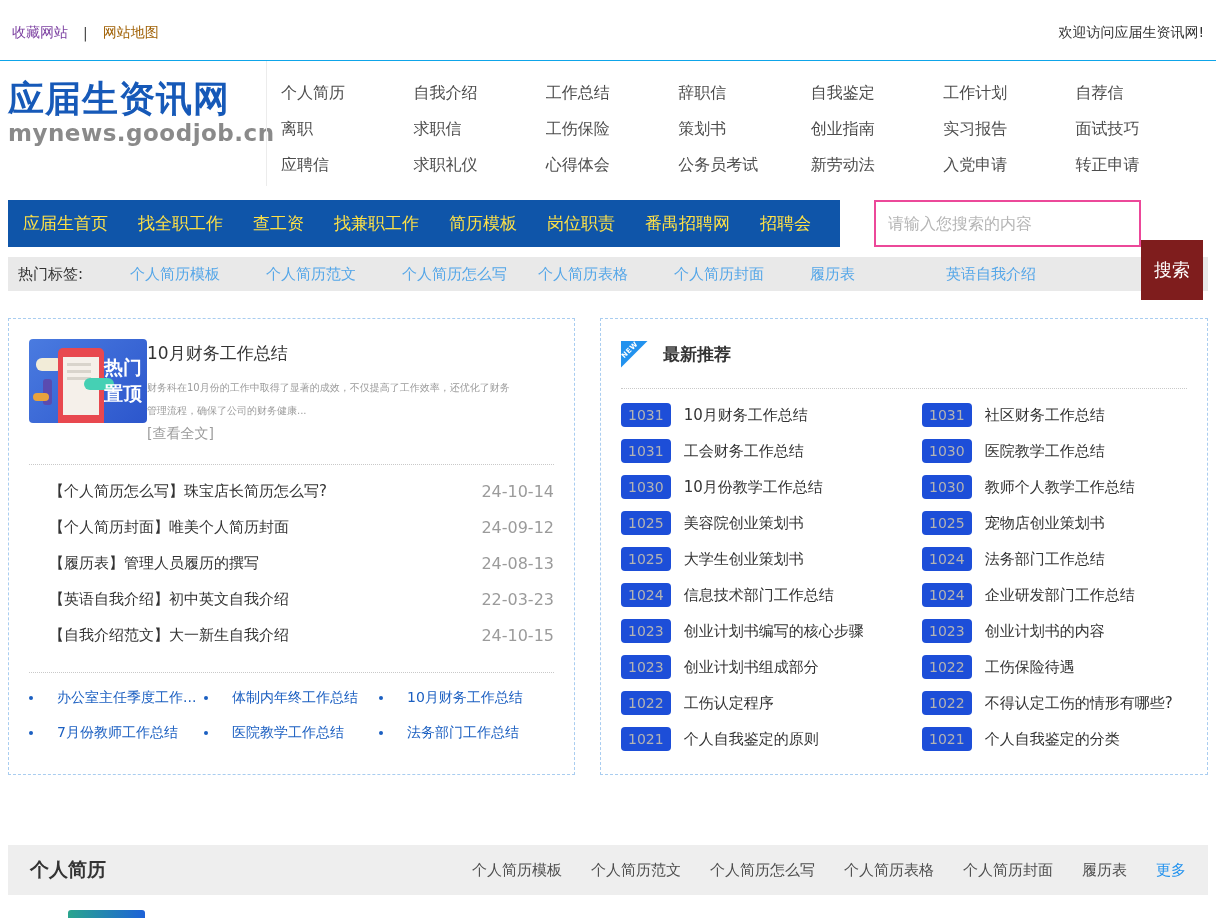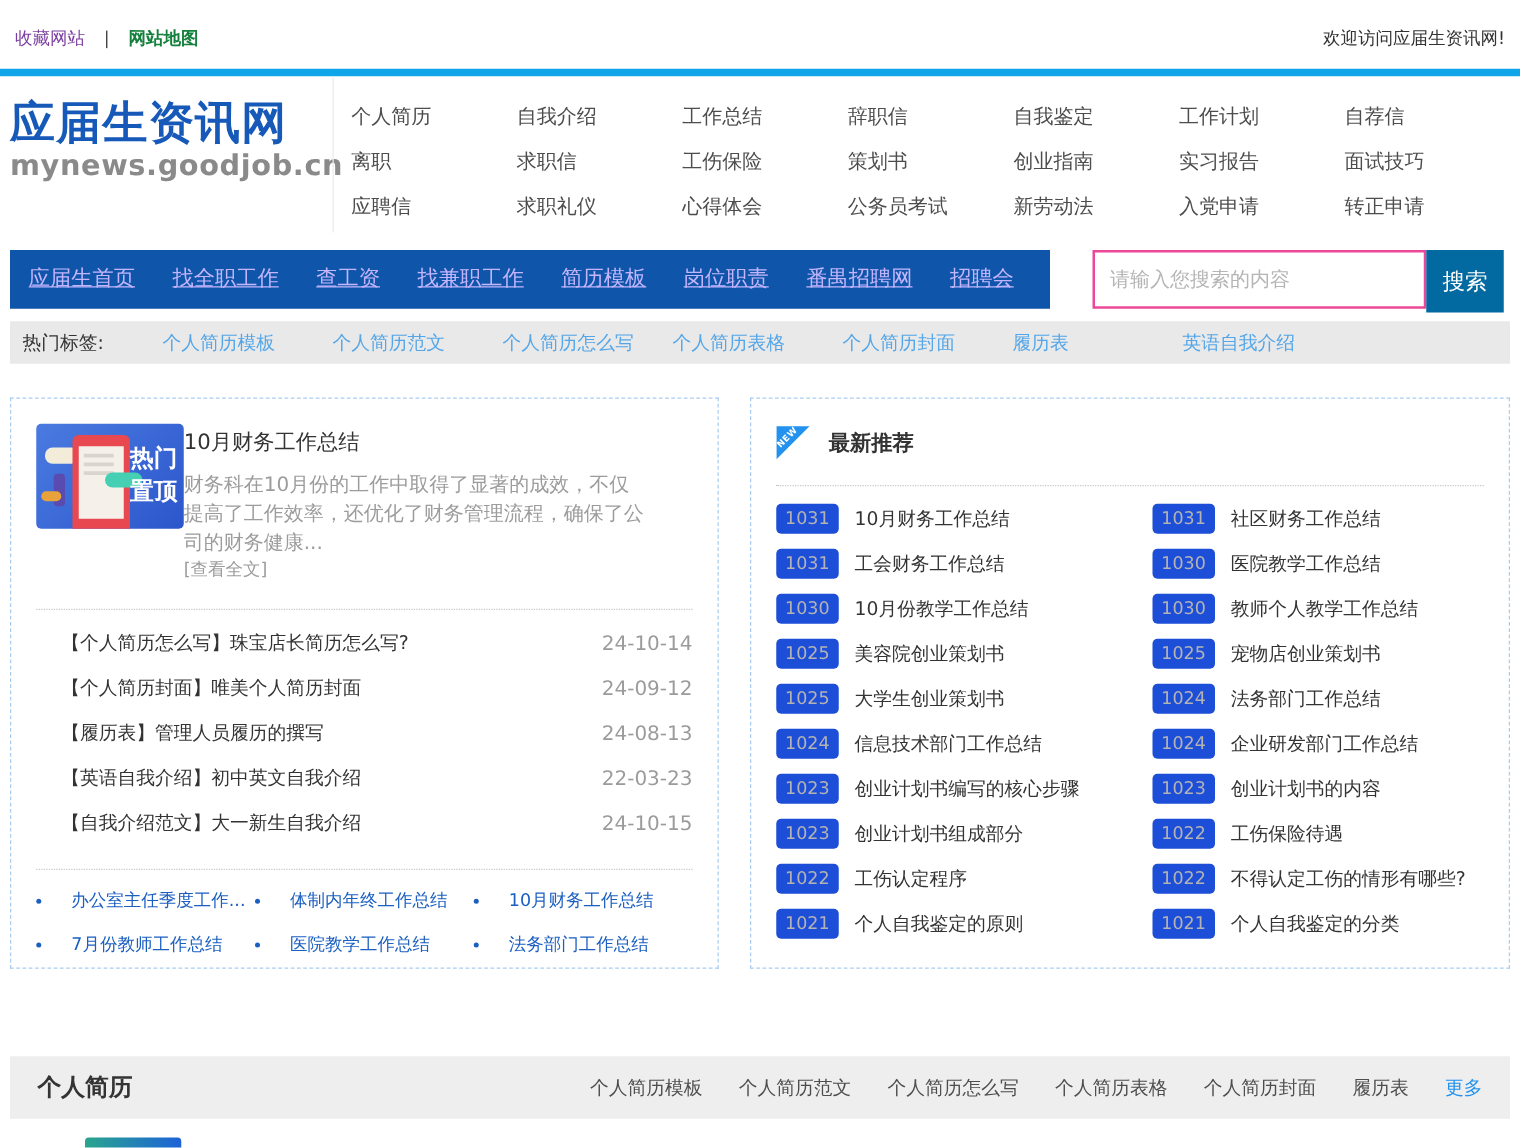--- a/index.html
+++ b/index.html
@@ -1,47 +1,47 @@
 <!DOCTYPE html>
 <html><head>
 <meta charset="utf-8">
 <style>
   * { margin:0; padding:0; box-sizing:border-box; }
   html,body { width:1216px; height:918px; overflow:hidden; background:#fff;
     font-family:"DejaVu Sans","Liberation Sans",sans-serif; color:#333; }
   a, .link { text-decoration:none; cursor:pointer; }
 
   
-  .topbar { height:61px; border-bottom:6px solid #0ea5e9; display:flex;
+  .topbar { height:61px; border-bottom:1px solid #0ea5e9; display:flex;
     align-items:center; justify-content:space-between; padding:6px 12px 0 12px; font-size:14px; }
   .top-links { display:flex; align-items:center; gap:15px; }
   .fav-link { color:#7b3fa0; }
-  .map-link { color:#15803d;font-weight:bold; }
+  .map-link { color:#a16207; }
   .top-sep { color:#444; }
   .welcome { color:#333; }
 
   
   .header { height:125px; display:flex; padding:0 8px; }
   .logo-block { width:258px; padding-top:17px; cursor:pointer; }
   .logo-title { font-size:36px; font-weight:bold; color:#1659b8; letter-spacing:1px; line-height:42px; }
   .logo-domain { font-size:23px; font-weight:bold; color:#8a8a8a; letter-spacing:0.5px; }
   .header-menu { flex:1; border-left:1px solid #ececec; padding:14px 0 0 14px;
     display:grid; grid-template-columns:repeat(7,1fr); align-content:start; }
   .menu-item { font-size:16px; color:#4d4d4d; line-height:36px; cursor:pointer; }
 
   
   .navrow { margin:14px 8px 0; display:flex; height:47px; }
   .nav { background:#0f55a9; width:832px; display:flex; align-items:center; }
-  .nav-item { color:#c4b5fd; font-size:17px; padding:0 15px; line-height:47px; cursor:pointer;text-decoration:underline; }
+  .nav-item { color:#fde047; font-size:17px; padding:0 15px; line-height:47px; cursor:pointer; }
   .search { margin-left:34px; display:flex; }
   .search-input { width:267px; height:47px; border:2px solid #ec4899; padding:0 12px;
     font-size:16px; color:#333; outline:none; font-family:inherit; }
   .search-input::placeholder { color:#b5b5b5; }
-  .search-btn { width:62px; height:50px; background:#0369a1; color:#fff; border:none;
-    font-size:18px; cursor:pointer; font-family:inherit; }
+  .search-btn { width:62px; height:60px; background:#7f1d1d; color:#fff; border:none;
+    font-size:18px; cursor:pointer; font-family:inherit;margin-top:40px; }
 
   
   .tagrow { margin:10px 8px 0; background:#e9e9e9; height:34px; display:flex;
     align-items:center; padding:0 10px; font-size:15px; }
   .tagrow-label { color:#333; width:112px; }
   .hot-tag { color:#54a6e8; width:136px; cursor:pointer; }
   .hot-tag:last-child { width:auto; }
 
   
   .main { margin:27px 8px 0; display:flex; gap:25px; }
@@ -56,21 +56,21 @@
   .th-screen { position:absolute; left:34px; top:18px; width:36px; height:58px; background:#f5f0ea; }
   .th-line { position:absolute; left:38px; height:3px; width:24px; background:#d9d4cc; }
   .th-bubble { position:absolute; left:7px; top:19px; width:27px; height:13px; background:#f2ecd8; border-radius:6px; }
   .th-pill { position:absolute; left:55px; top:39px; width:30px; height:12px; background:#45d0b4; border-radius:6px; }
   .th-person { position:absolute; left:14px; top:40px; width:9px; height:26px; background:#5a4bb0; border-radius:3px; }
   .th-bag { position:absolute; left:4px; top:54px; width:16px; height:8px; background:#e8a23c; border-radius:4px; }
   .th-badge { position:absolute; right:5px; top:15px; color:#fff; font-weight:bold;
     font-size:19px; line-height:26px; text-align:center; }
   .featured-body { padding-top:3px; }
   .featured-title { font-size:17px; color:#333; margin-bottom:11px; cursor:pointer; }
-  .featured-excerpt { font-size:16px; color:#9c9c9c; line-height:23px; width:372px; }
+  .featured-excerpt { font-size:10px; color:#9c9c9c; line-height:23px; width:372px; }
   .read-more { font-size:14px; color:#9c9c9c; line-height:23px; cursor:pointer; }
 
   .dotted { border:none; border-top:1px dotted #c9c9c9; margin:19px 0 8px; }
 
   .article-row { display:flex; justify-content:space-between; align-items:center; height:36px;margin-left:20px; }
   .article-title { font-size:15px; color:#333; cursor:pointer; }
   .article-date { font-size:16px; color:#9b9b9b; }
 
   .left-tags { display:grid; grid-template-columns:repeat(3,1fr); row-gap:17px; margin-top:16px; }
   .ltag { color:#1b5fc1; font-size:14px; display:flex; align-items:center; gap:24px; cursor:pointer; }

